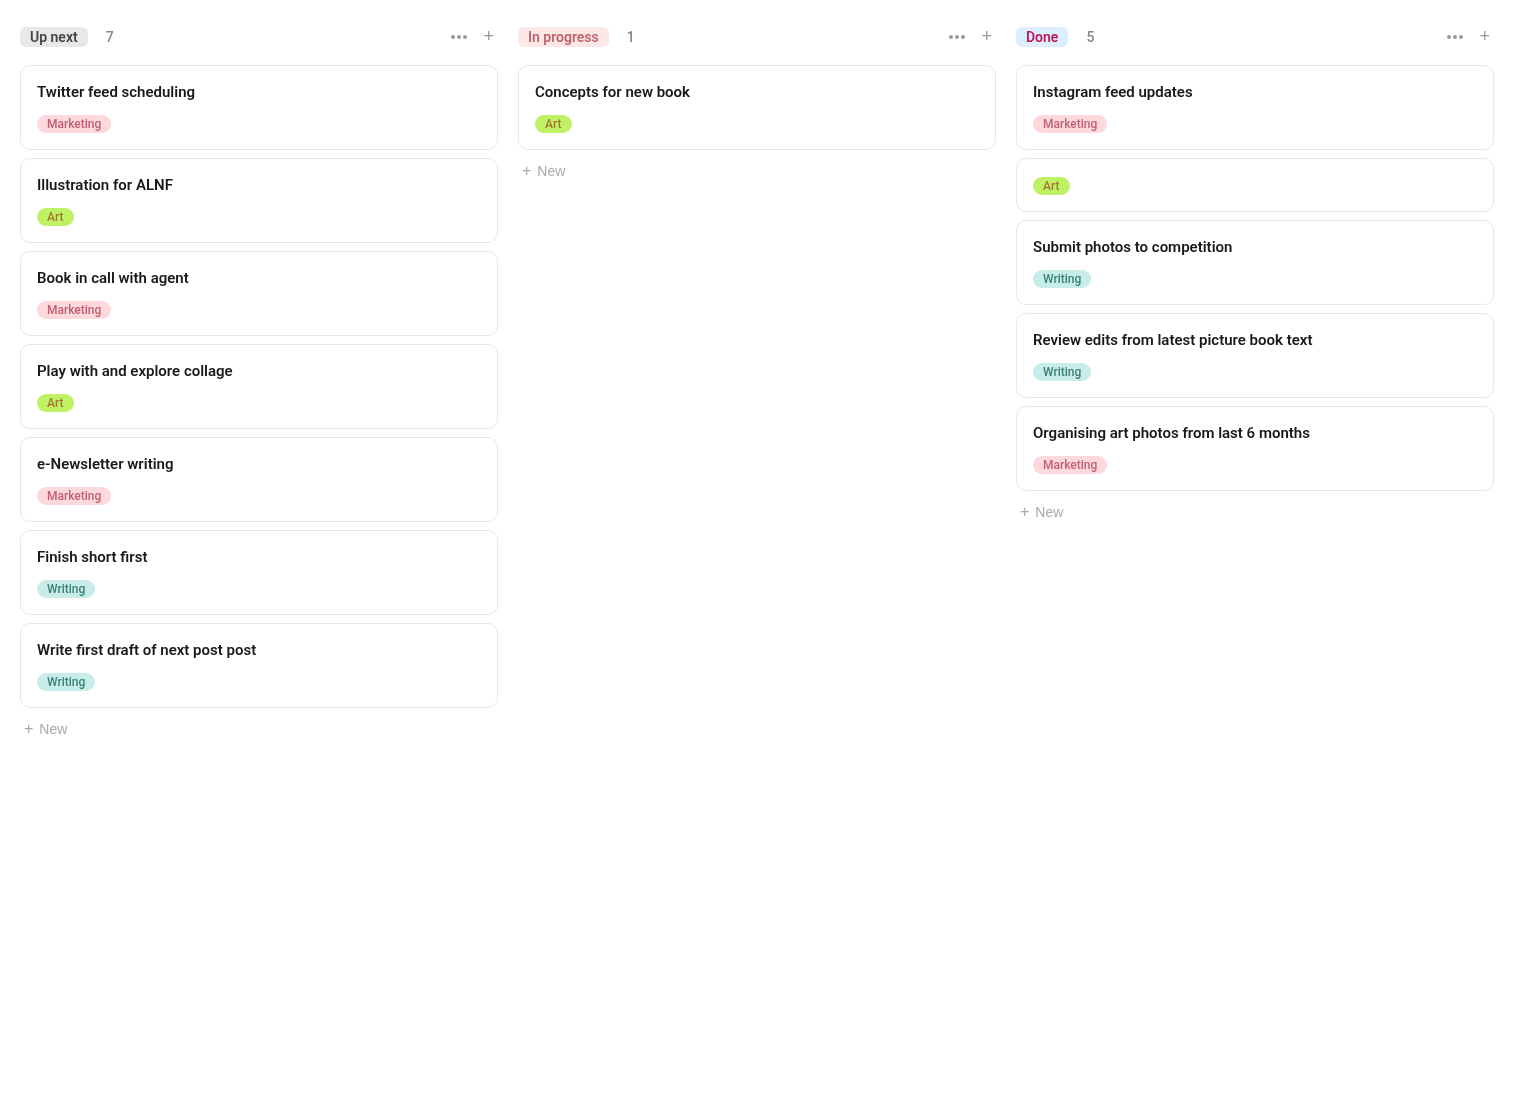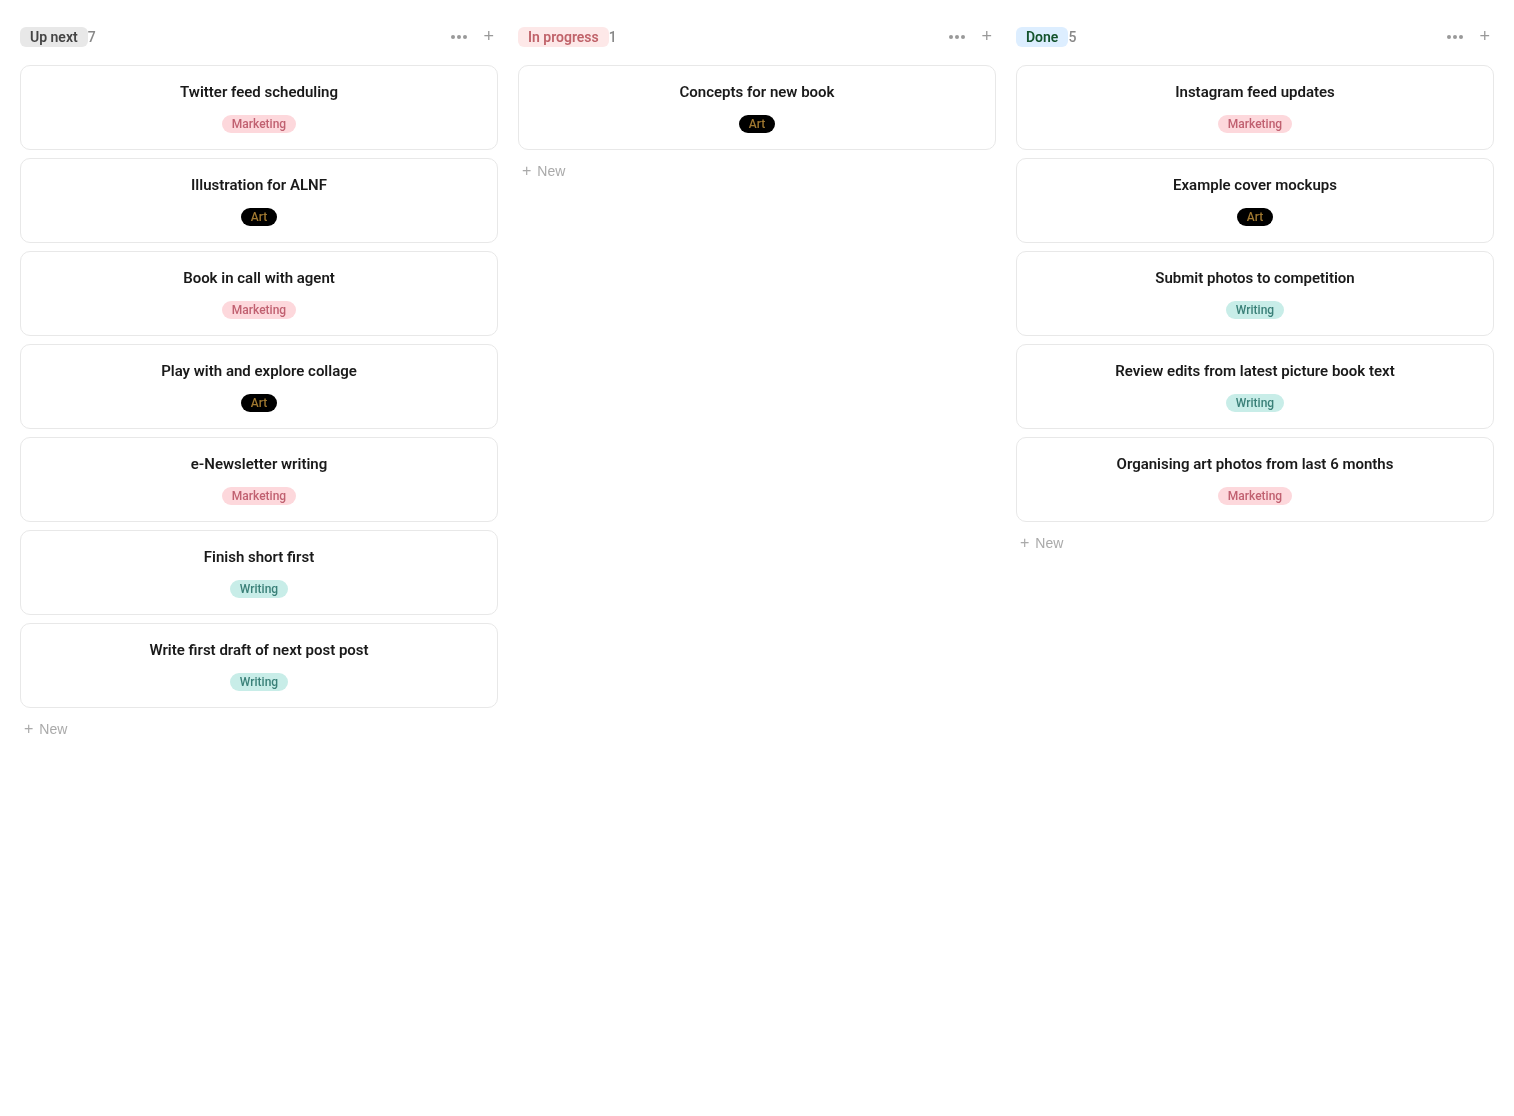--- a/index.html
+++ b/index.html
@@ -14,38 +14,38 @@
       gap: 20px;
       align-items: flex-start;
     }
     .column {
       flex: 1;
       min-width: 0;
     }
     .column-header {
       display: flex;
       align-items: center;
-      gap: 0;
+      gap: 18px;
       margin-bottom: 12px;
       padding: 4px 0;
     }
     .column-count {
       font-size: 14px;
       color: #888;
       font-weight: 500;
     }
     .column-header-badge {
       padding: 2px 10px;
       border-radius: 6px;
       font-size: 14px;
       font-weight: 600;
     }
     .badge-gray { background: #e8e8e8; color: #444; }
     .badge-pink { background: #fde8e8; color: #c0636a; }
-    .badge-blue { background: #ddeeff; color: #14532d; }
+    .badge-blue { background: #ddeeff; color: #be185d; }
     .header-spacer { flex: 1; }
     .column-header-actions {
       display: flex;
       align-items: center;
       gap: 8px;
     }
     .icon-btn {
       background: none;
       border: none;
       cursor: pointer;
@@ -53,21 +53,20 @@
       font-size: 16px;
       padding: 2px 4px;
       border-radius: 4px;
       display: flex;
       align-items: center;
     }
     .cards-list {
       display: flex;
       flex-direction: column;
       gap: 8px;
-      text-align: center;
     }
     .card {
       background: #ffffff;
       border: 1px solid #e8e8e8;
       border-radius: 10px;
       padding: 16px;
       cursor: pointer;
     }
     .card-title {
       font-size: 15px;
@@ -77,21 +76,21 @@
       line-height: 1.4;
     }
     .tag {
       display: inline-block;
       padding: 2px 10px;
       border-radius: 9px;
       font-size: 12px;
       font-weight: 500;
     }
     .tag-marketing { background: #fdd8dc; color: #c06070; }
-    .tag-art { background: #000000; color: #a07830; }
+    .tag-art { background: #bef264; color: #a07830; }
     .tag-writing { background: #c8ede8; color: #3a8078; }
     .add-new-btn {
       display: flex;
       align-items: center;
       gap: 6px;
       background: none;
       border: none;
       cursor: pointer;
       color: #aaa;
       font-size: 14px;
@@ -187,21 +186,21 @@
               <span class="dot"></span>
             </span>
           </button>
           <button class="icon-btn">
             <span style="font-size:18px;font-weight:300;color:#999;">+</span>
           </button>
         </div>
       </div>
       <div class="cards-list">
         <div class="card"><div class="card-title">Instagram feed updates</div><span class="tag tag-marketing">Marketing</span></div>
-        <div class="card"><div class="card-title">Example cover mockups</div><span class="tag tag-art">Art</span></div>
+        <div class="card"><span class="tag tag-art">Art</span></div>
         <div class="card"><div class="card-title">Submit photos to competition</div><span class="tag tag-writing">Writing</span></div>
         <div class="card"><div class="card-title">Review edits from latest picture book text</div><span class="tag tag-writing">Writing</span></div>
         <div class="card"><div class="card-title">Organising art photos from last 6 months</div><span class="tag tag-marketing">Marketing</span></div>
       </div>
       <button class="add-new-btn">
         <span style="font-size:16px;">+</span>
         <span>New</span>
       </button>
     </div>
   </div>

